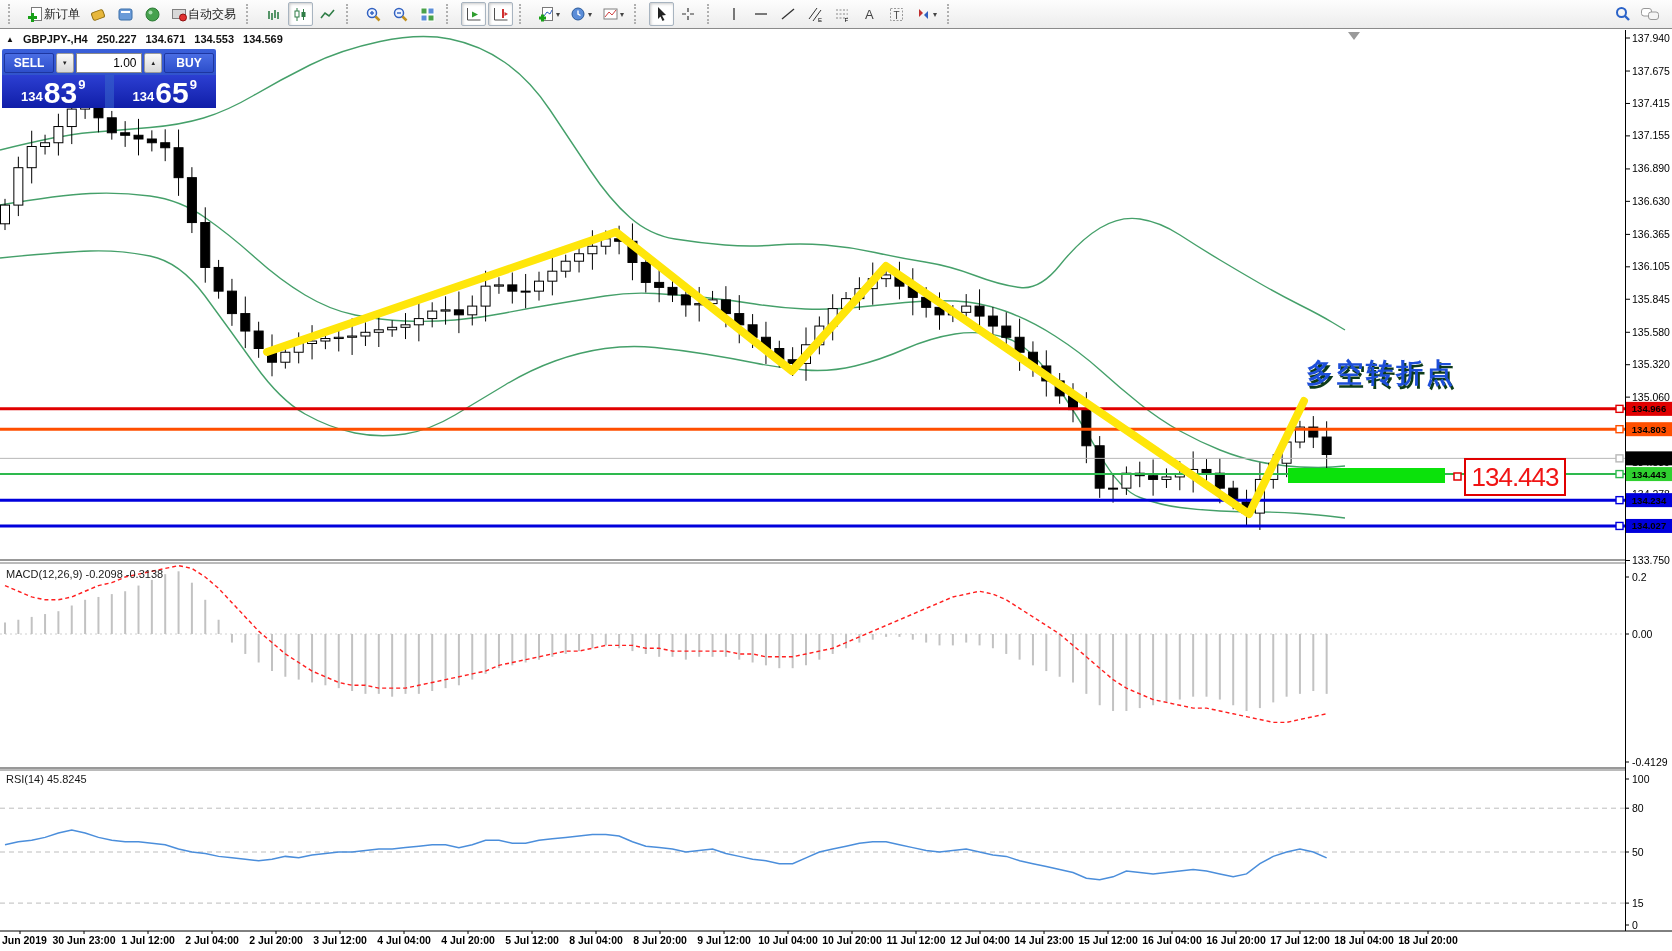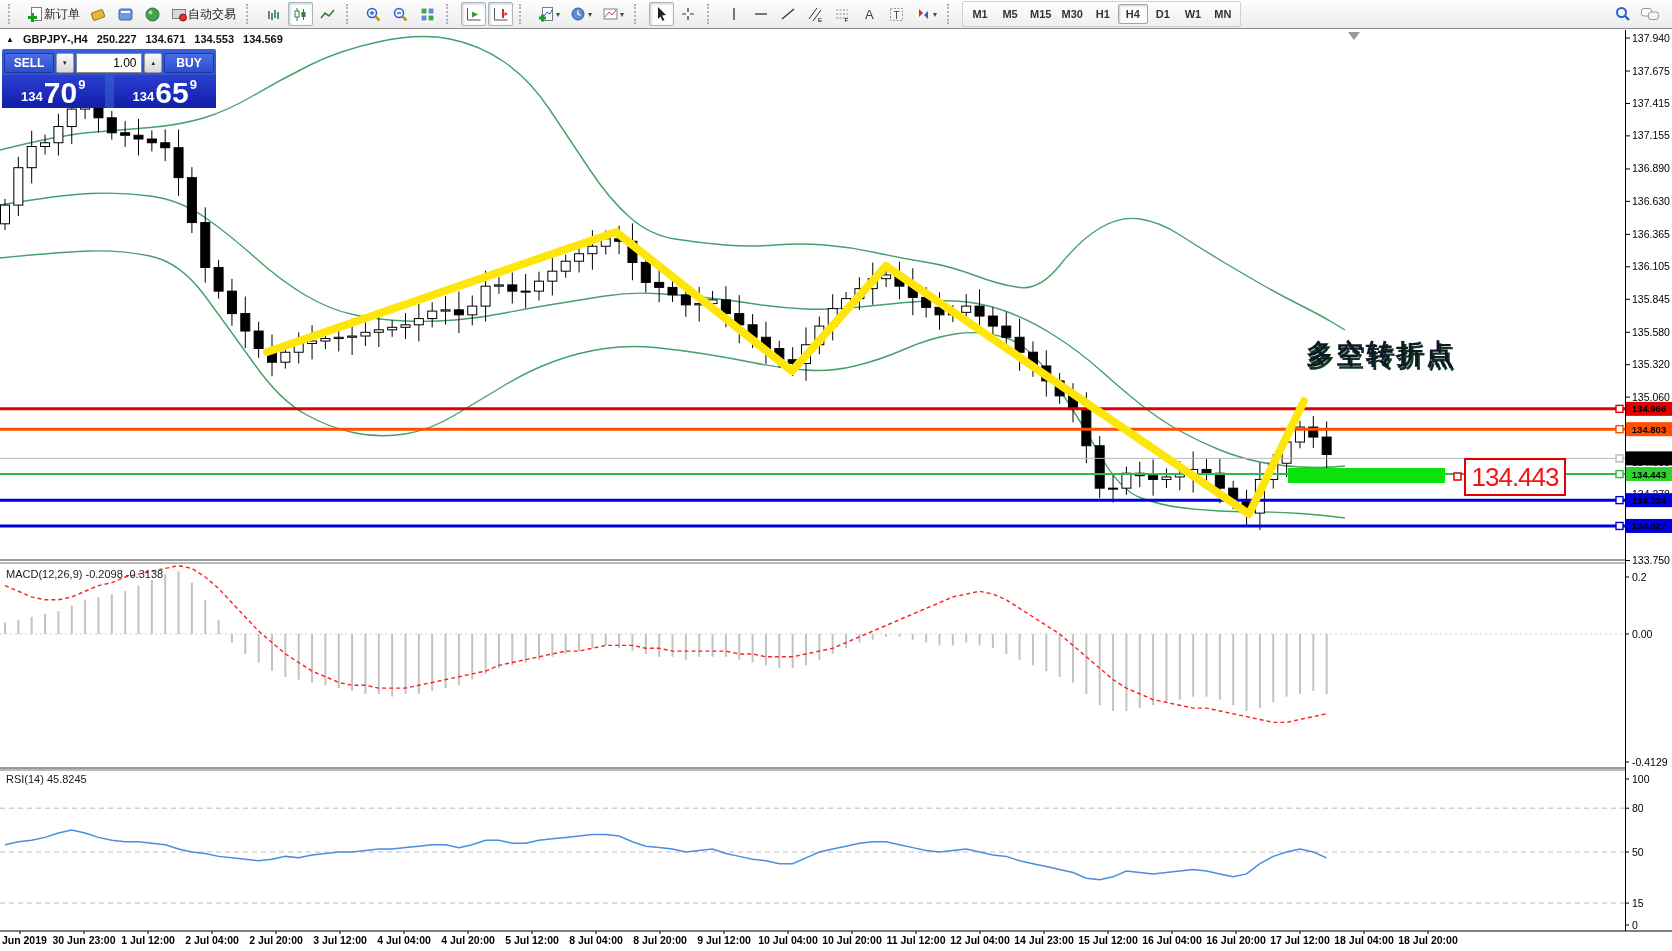--- a/index.html
+++ b/index.html
@@ -38,23 +38,23 @@
   .trow2{position:absolute;left:0;top:26px;width:100%;height:33px;display:flex;gap:9px;}
   .pricecell{flex:1;background:linear-gradient(#2c3fd2,#101ea8);display:flex;align-items:flex-end;justify-content:center;
              color:#fff;padding-bottom:1px;}
   .pricecell .pfx{font:bold 13px "Liberation Sans","DejaVu Sans",sans-serif;margin-bottom:3px;}
   .pricecell .big{font:bold 30px/28px "Liberation Sans","DejaVu Sans",sans-serif;margin:0 1px;}
   .pricecell .sup{font:bold 13px "Liberation Sans","DejaVu Sans",sans-serif;align-self:flex-start;margin-top:2px;}
   
   #chart-svg{position:absolute;left:0;top:30px;}
   #chart-svg text{font-family:"Liberation Sans","DejaVu Sans",sans-serif;fill:#000;}
   .indlabel{position:absolute;font:11px "Liberation Sans","DejaVu Sans",sans-serif;color:#1a1a1a;z-index:4;}
-  .annot{position:absolute;left:1306px;top:336px;z-index:5;
+  .annot{position:absolute;left:1306px;top:355px;z-index:5;
          font:bold 27px "Liberation Sans","DejaVu Sans",sans-serif;letter-spacing:3px;
-         color:#0f172a;text-shadow:2px 3px 0 #0d3a18;}
+         color:#1d4ed8;text-shadow:2px 3px 0 #0d3a18;}
   .pricebox{position:absolute;left:1464px;top:458px;width:98px;height:34px;z-index:5;background:#fff;
             border:2px solid #e00000;color:#f01414;display:flex;align-items:center;justify-content:center;
             font:26px "Liberation Sans","DejaVu Sans",sans-serif;letter-spacing:-1px;}
   .ic{display:block;}
 </style>
 </head>
 <body>
 
 <div class="toolbar">
   <div class="tgrip"></div>
@@ -240,31 +240,20 @@
   <button class="tbtn">
     <svg class="ic" width="17" height="17">
       <polygon points="4,3 8,7 4,11" fill="#c03030"></polygon>
       <polygon points="13,5 9,9 13,13" fill="#3060c0"></polygon>
     </svg>
     <span class="caret">▾</span>
   </button>
 
   <div class="tgrip"></div>
 
-  <div class="tfwrap">
-    <button class="tf">M1</button>
-    <button class="tf">M5</button>
-    <button class="tf">M15</button>
-    <button class="tf">M30</button>
-    <button class="tf">H1</button>
-    <button class="tf pressed">H4</button>
-    <button class="tf">D1</button>
-    <button class="tf">W1</button>
-    <button class="tf">MN</button>
-  </div>
 
   <div class="tright">
     <svg class="ic" width="18" height="18">
       <circle cx="7.5" cy="7.5" r="4.5" fill="none" stroke="#2a62c8" stroke-width="2"></circle>
       <line x1="11" y1="11" x2="15" y2="15" stroke="#2a62c8" stroke-width="2.4"></line>
     </svg>
     <svg class="ic" width="22" height="18">
       <rect x="1.5" y="3.5" width="10" height="7.5" rx="2.5" fill="#fff" stroke="#989898"></rect>
       <rect x="8.5" y="7" width="10" height="7.5" rx="2.5" fill="#f4f4f4" stroke="#989898"></rect>
     </svg>
@@ -734,21 +723,21 @@
       </button>
     <input class="vol" readonly="" value="1.00" style="">
     <button class="stepbtn">
         <span>▴</span>
       </button>
     <button class="tbtn-trade">BUY</button>
   </div>
   <div class="trow2">
     <div class="pricecell">
       <span class="pfx">134</span>
-      <span class="big">70</span>
+      <span class="big">83</span>
       <span class="sup">9</span>
     </div>
     <div class="pricecell">
       <span class="pfx">134</span>
       <span class="big">65</span>
       <span class="sup">9</span>
     </div>
   </div>
 </div>
 

